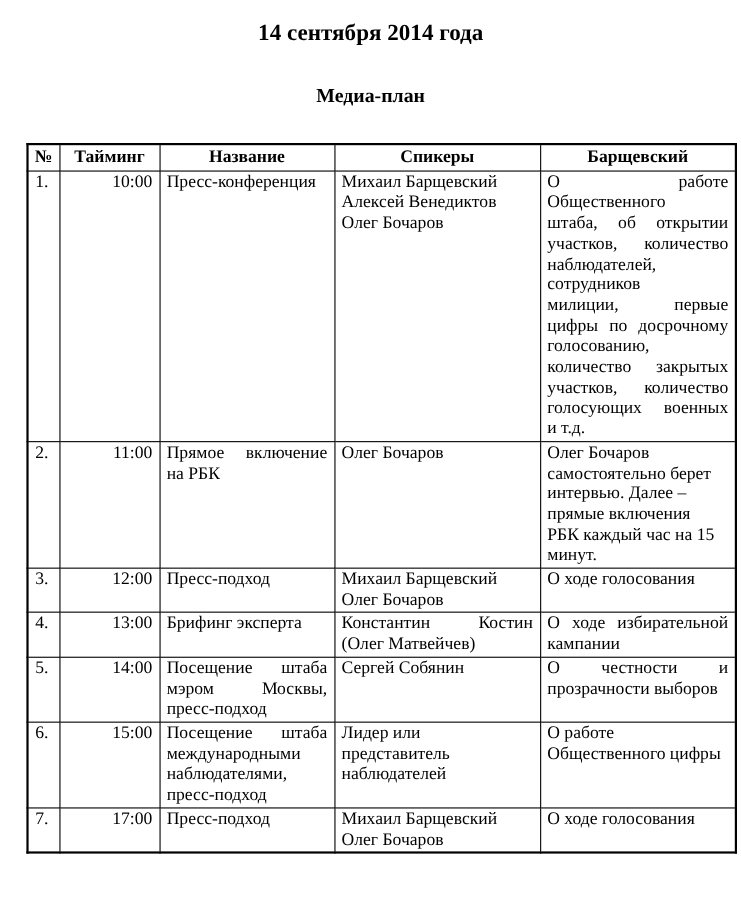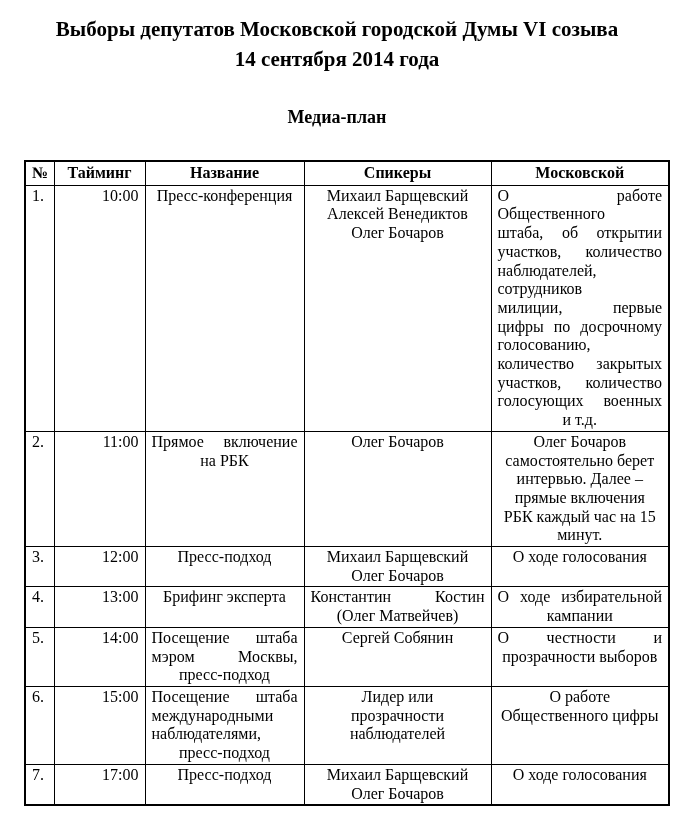--- a/index.html
+++ b/index.html
@@ -40,55 +40,54 @@
     padding: 1px 6px;
     overflow: hidden;
   }
   .media-plan th {
     font-weight: bold;
     text-align: center;
     padding: 2px 2px;
   }
   .c-num  { text-align: left; }
   .c-time { text-align: right; }
-  .cell-line { line-height: 18.7px; white-space: nowrap; text-align: center; }
+  .cell-line { line-height: 18.7px; white-space: nowrap; }
   .cell-line.jl {
     text-align: justify;
     text-align-last: justify;
     -moz-text-align-last: justify;
     white-space: normal;
   }
 </style>
 </head>
 <body>
 
 <div class="page">
 
   <div class="doc-title">
-    <div>Выборы депутатов Московской городской Думы VI созыва</div>
     <div>14 сентября 2014 года</div>
   </div>
 
   <div class="doc-subtitle">Медиа-план</div>
 
   <table class="media-plan">
     <colgroup>
       <col style="width:29px">
       <col style="width:91px">
       <col style="width:159px">
       <col style="width:187px">
       <col style="width:178px">
     </colgroup>
     <thead>
       <tr>
         <th>№</th>
         <th>Тайминг</th>
         <th>Название</th>
         <th>Спикеры</th>
-        <th>Московской</th>
+        <th>Барщевский</th>
       </tr>
     </thead>
     <tbody id="tbody">
   <tr>
     <td class="c-num">1.</td>
     <td class="c-time">10:00</td>
     <td class="c-title">
             <div class="cell-line">Пресс-конференция</div>
           </td>
     <td class="c-speakers">
@@ -185,21 +184,21 @@
     <td class="c-num">6.</td>
     <td class="c-time">15:00</td>
     <td class="c-title">
             <div class="cell-line jl">Посещение штаба</div>
             <div class="cell-line jl">международными</div>
             <div class="cell-line jl">наблюдателями,</div>
             <div class="cell-line">пресс-подход</div>
           </td>
     <td class="c-speakers">
             <div class="cell-line">Лидер или</div>
-            <div class="cell-line">прозрачности</div>
+            <div class="cell-line">представитель</div>
             <div class="cell-line">наблюдателей</div>
           </td>
     <td class="c-notes">
             <div class="cell-line">О работе</div>
             <div class="cell-line">Общественного цифры</div>
           </td>
   </tr>
 
   <tr>
     <td class="c-num">7.</td>

